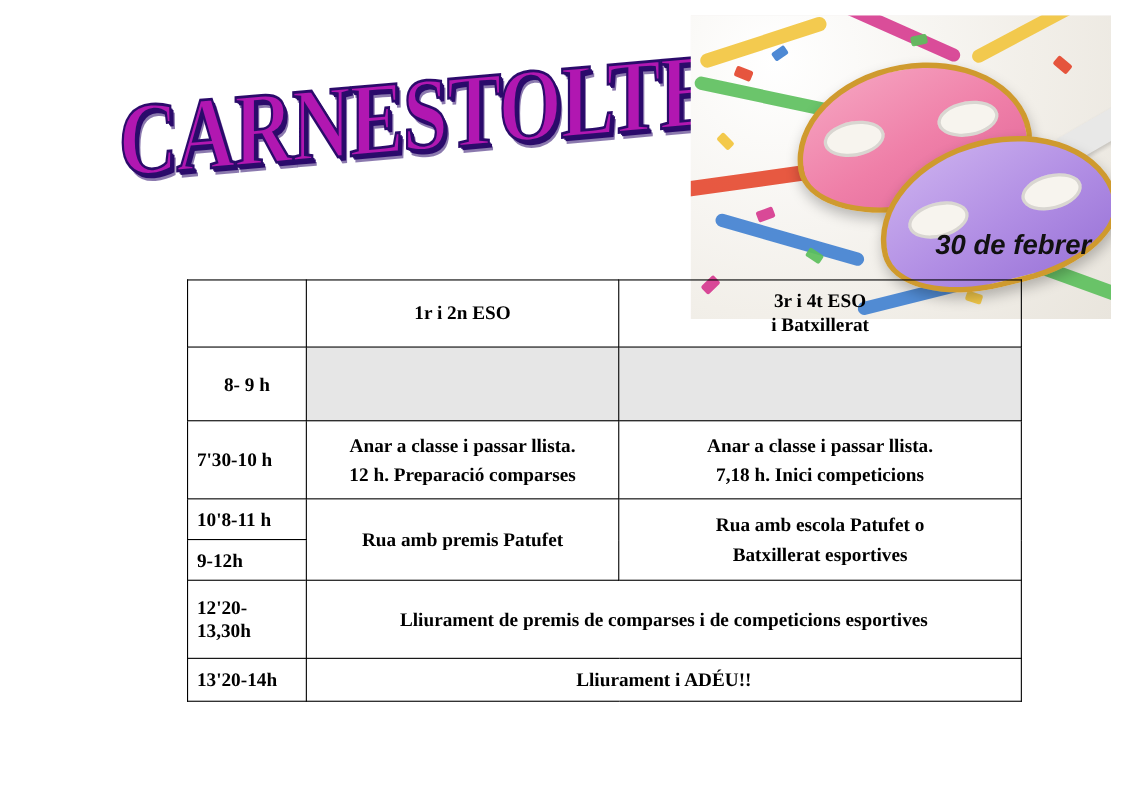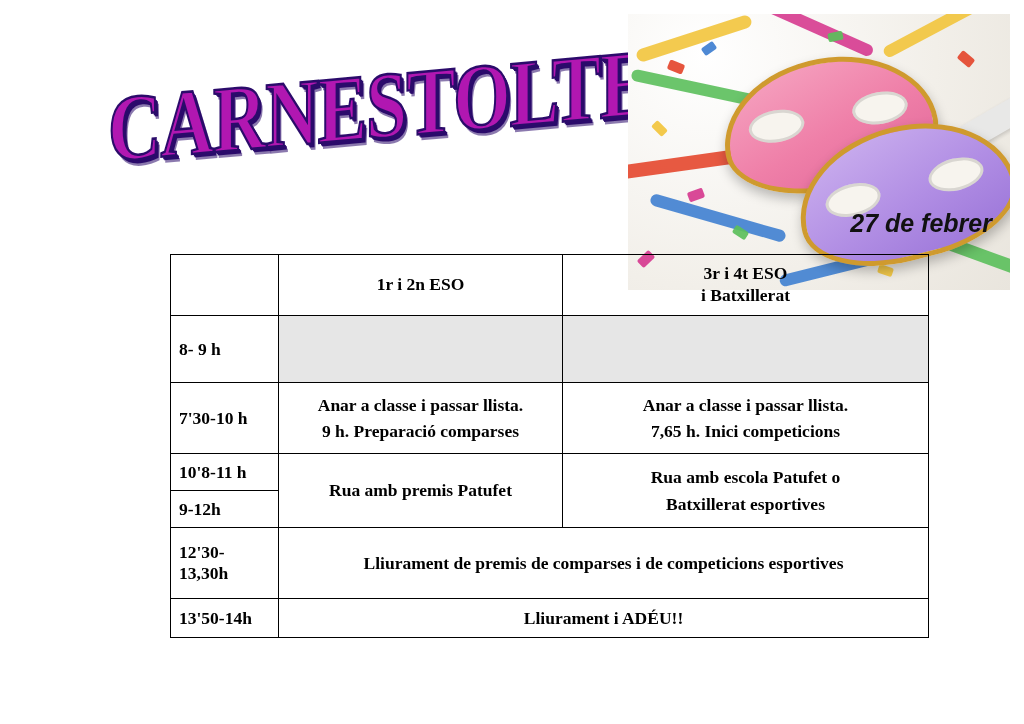--- a/index.html
+++ b/index.html
@@ -146,21 +146,21 @@
   .time-cell {
     text-align: left;
     height: 24px;
   }
   .center {
     text-align: center;
     line-height: 1.5;
   }
   .shaded { background: #e6e6e6; }
   .tall { height: 58px; }
-  .row-h-8 td { height: 54px; }
+  .row-h-8 td { height: 54px; text-align: center; }
   .row-h-930 td { height: 58px; }
 </style>
 </head>
 <body>
 
 <div class="page">
 
   <div class="title-wrap">
     <div class="wordart">CARNESTOLTES'20</div>
   </div>
@@ -191,21 +191,21 @@
 
     <div class="mask mask-pink">
       <div class="eye" style="left:22px;top:38px;"></div>
       <div class="eye" style="right:22px;top:38px;"></div>
     </div>
     <div class="mask mask-purple">
       <div class="eye" style="left:24px;top:40px;"></div>
       <div class="eye" style="right:24px;top:40px;"></div>
     </div>
 
-    <div class="photo-caption">27 de febrer</div>
+    <div class="photo-caption">30 de febrer</div>
   </div>
 
   <table class="schedule">
     <colgroup>
       <col class="col-time">
       <col class="col-a">
       <col class="col-b">
     </colgroup>
     <tbody>
       <tr>
@@ -220,46 +220,46 @@
       <tr class="row-h-8">
         <td class="time-cell">8- 9 h</td>
         <td class="center shaded"></td>
         <td class="center shaded"></td>
       </tr>
 
       <tr class="row-h-930">
         <td class="time-cell">7'30-10 h</td>
         <td class="center">
           <div>Anar a classe  i passar llista.</div>
-          <div>9 h. Preparació comparses</div>
+          <div>12 h. Preparació comparses</div>
         </td>
         <td class="center">
           <div>Anar a classe  i passar llista.</div>
-          <div>7,65 h. Inici competicions</div>
+          <div>7,18 h. Inici competicions</div>
         </td>
       </tr>
 
       <tr>
         <td class="time-cell">10'8-11 h</td>
         <td class="center" rowspan="2">Rua amb premis Patufet</td>
         <td class="center" rowspan="2">
           <div>Rua amb escola Patufet o</div>
           <div>Batxillerat esportives</div>
         </td>
       </tr>
 
       <tr>
         <td class="time-cell">9-12h</td>
       </tr>
 
       <tr>
-        <td class="time-cell tall">12'30-13,30h</td>
+        <td class="time-cell tall">12'20-13,30h</td>
         <td class="center tall" colspan="2">Lliurament de premis de comparses i de competicions esportives</td>
       </tr>
 
       <tr>
-        <td class="time-cell">13'50-14h</td>
+        <td class="time-cell">13'20-14h</td>
         <td class="center" colspan="2">Lliurament i ADÉU!!</td>
       </tr>
     </tbody>
   </table>
 
 </div>
 
 </body></html>

